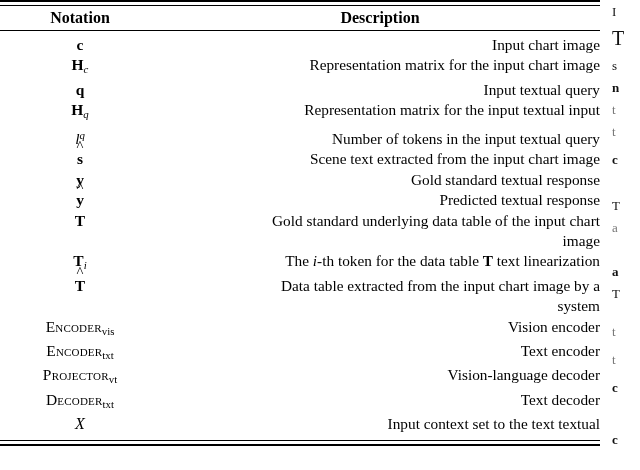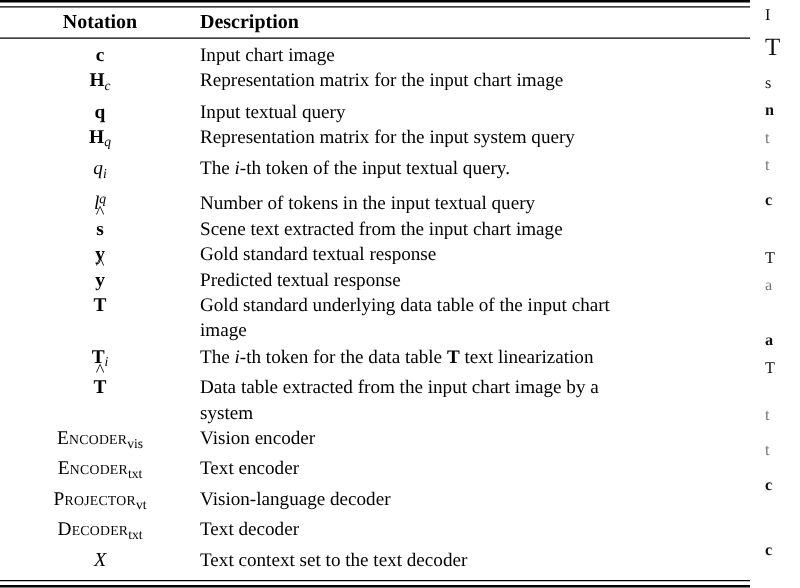--- a/index.html
+++ b/index.html
@@ -47,34 +47,34 @@
     vertical-align: baseline;
   }
   td.col-notation {
     width: 160px;
     text-align: center;
     font-size: 15.5px;
     line-height: 20.4px;
     padding-right: 4px;
   }
   td.col-desc {
-    text-align: left;
+    text-align: right;
     font-size: 15.3px;
     line-height: 20.4px;
     padding-left: 0px;
   }
 
   .hdr td {
     font-weight: bold;
     font-size: 16px;
     line-height: 24px;
     padding-bottom: 2px;
   }
   .hdr td.col-notation { text-align: center; }
-  .hdr td.col-desc { text-align: left; }
+  .hdr td.col-desc { text-align: center; }
 
   
   .mb { font-weight: bold; }                 
   .mi { font-style: italic; }                
   .sub { font-size: 0.70em; vertical-align: -0.28em; font-style: italic; }
   .sub-up { font-size: 0.70em; vertical-align: -0.28em; font-style: normal; }
   .sup { font-size: 0.70em; vertical-align: 0.48em; font-style: italic; }
   .sc {                                       
     font-variant: small-caps;
     font-size: 15.5px;
@@ -168,31 +168,23 @@
           <td class="col-notation">
             <span class="mb">q</span>
           </td>
           <td class="col-desc">Input textual query</td>
         </tr>
 
         <tr>
           <td class="col-notation">
             <span class="mb">H</span><span class="sub">q</span>
           </td>
-          <td class="col-desc">Representation matrix for the input system query</td>
-        </tr>
-
-        <tr>
-          <td class="col-notation">
-            <span class="mi">q</span><span class="sub">i</span>
-          </td>
-          <td class="col-desc">
-            <span>The </span><span class="mi">i</span><span>-th token of the input textual query.</span>
-          </td>
-        </tr>
+          <td class="col-desc">Representation matrix for the input textual input</td>
+        </tr>
+
 
         <tr>
           <td class="col-notation">
             <span class="mi">l</span><span class="sup">q</span>
           </td>
           <td class="col-desc">Number of tokens in the input textual query</td>
         </tr>
 
         <tr>
           <td class="col-notation">
@@ -273,21 +265,21 @@
           <td class="col-notation">
             <span class="sc">Decoder</span><span class="sub-up">txt</span>
           </td>
           <td class="col-desc">Text decoder</td>
         </tr>
 
         <tr>
           <td class="col-notation">
             <span class="cal">X</span>
           </td>
-          <td class="col-desc">Text context set to the text decoder</td>
+          <td class="col-desc">Input context set to the text textual</td>
         </tr>
 
       </tbody>
     </table>
 
     <div style="padding-top:5px">
       <div class="rule-thin"></div>
       <div class="rule-gap-bot"></div>
       <div class="rule-thick"></div>
     </div>

